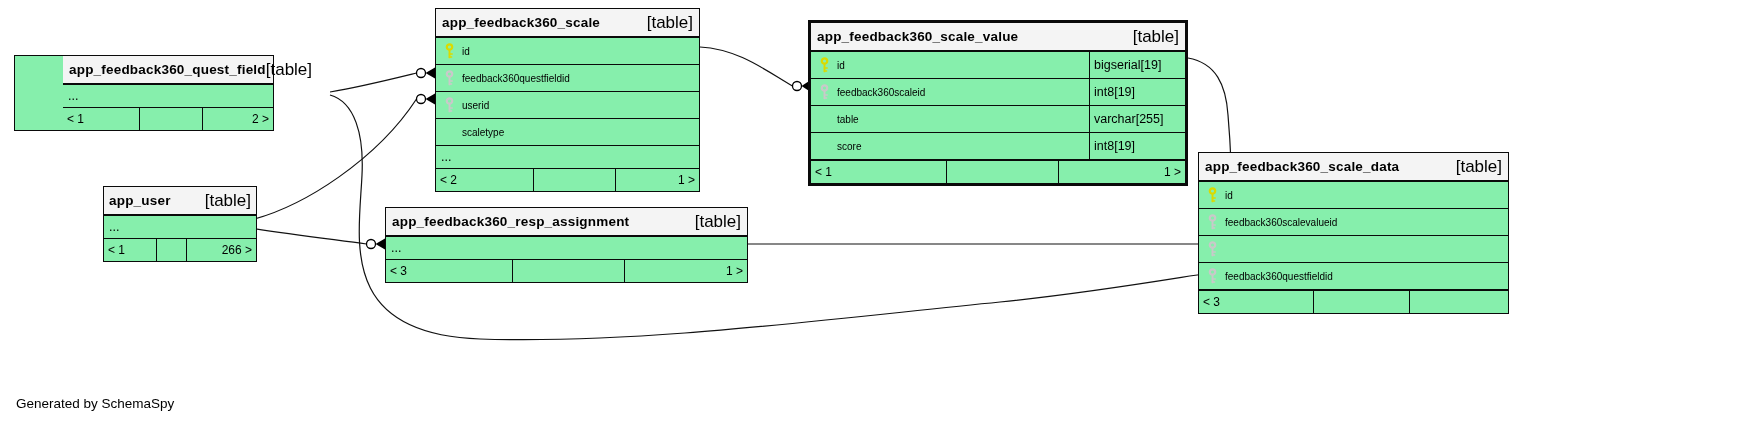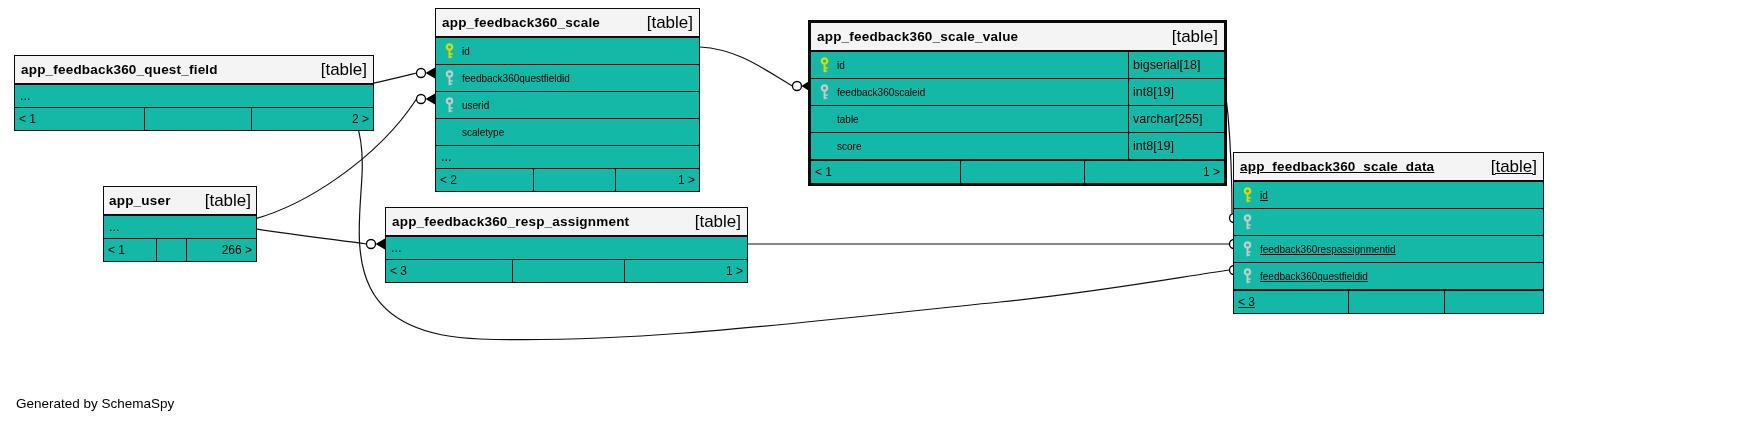--- a/index.html
+++ b/index.html
@@ -1,21 +1,21 @@
 <!DOCTYPE html>
 <html><head>
 <meta charset="utf-8">
 <style>
   html,body{margin:0;padding:0;}
   body{
     width:1756px;height:430px;position:relative;background:#ffffff;
     font-family:"Liberation Sans", sans-serif;color:#000;overflow:hidden;
   }
   #edges{position:absolute;left:0;top:0;z-index:0;pointer-events:none;}
-  .tbl{position:absolute;z-index:1;background:#14b8a6;border:1.6px solid #0a0a0a;box-sizing:border-box;}
+  .tbl{position:absolute;z-index:1;background:#86efac;border:1.6px solid #0a0a0a;box-sizing:border-box;}
   .tbl.emph{border-width:3px;}
   .tbl-h{display:flex;align-items:center;justify-content:space-between;
     height:27px;background:#f4f4f4;border-bottom:2px solid #0a0a0a;padding:0 6px;}
   .tbl.emph .tbl-h{border-bottom-width:2.5px;}
   .tname{font-weight:bold;font-size:13.5px;letter-spacing:.2px;}
   .ttag{font-size:17px;}
   .trow{display:flex;align-items:center;height:26px;border-bottom:1px solid #0a0a0a;}
   .tbl.emph .trow{border-bottom-width:1.6px;}
   .keyspace{width:26px;display:flex;align-items:center;justify-content:center;flex:0 0 26px;}
   .cname{font-size:10px;flex:1;white-space:nowrap;overflow:hidden;}
@@ -69,21 +69,21 @@
   <g>
     <circle cx="1234" cy="244" r="4.5" fill="#fff" stroke="#000" stroke-width="1.3"></circle>
     <polygon points="1238.5,244 1247,238.5 1247,249.5" fill="#000"></polygon>
   </g>
   <g>
     <circle cx="1234" cy="270" r="4.5" fill="#fff" stroke="#000" stroke-width="1.3"></circle>
     <polygon points="1238.5,270 1247,264.5 1247,275.5" fill="#000"></polygon>
   </g>
 </svg>
 
-<div class="tbl" style="left:14px;top:55px;width:360px;">
+<div class="tbl" style="left:14px;top:55px;width:260px;padding-left:48px;">
   <div class="tbl-h">
     <span class="tname">app_feedback360_quest_field</span>
     <span class="ttag">[table]</span>
   </div>
   <div class="trow ell">...</div>
   <div class="tfoot">
     <span class="fc fl" style="flex:0 0 36%;">&lt; 1</span>
     <span class="fc" style="flex:0 0 30%;"></span>
     <span class="fc fr" style="flex:1;">2 &gt;</span>
   </div>
@@ -138,38 +138,38 @@
     <span class="cname">scaletype</span>
   </div>
   <div class="trow ell">...</div>
   <div class="tfoot">
     <span class="fc fl" style="flex:0 0 37%;">&lt; 2</span>
     <span class="fc" style="flex:0 0 31%;"></span>
     <span class="fc fr" style="flex:1;">1 &gt;</span>
   </div>
 </div>
 
-<div class="tbl emph" style="left:808px;top:20px;width:419px;">
+<div class="tbl emph" style="left:808px;top:20px;width:380px;">
   <div class="tbl-h">
     <span class="tname">app_feedback360_scale_value</span>
     <span class="ttag">[table]</span>
   </div>
   <div class="trow">
     <span class="keyspace">
       <svg class="key" width="11" height="16" viewBox="0 0 11 16">
         <g fill="none" stroke-linecap="round" stroke="#dada00">
           <circle cx="5.5" cy="4" r="2.7" stroke-width="2.2"></circle>
           <line x1="5.5" y1="7" x2="5.5" y2="14.4" stroke-width="1.9"></line>
           <line x1="5.5" y1="11" x2="8.2" y2="11" stroke-width="1.5"></line>
           <line x1="5.5" y1="14" x2="7.6" y2="14" stroke-width="1.5"></line>
         </g>
       </svg>
     </span>
     <span class="cname">id</span>
-    <span class="ctype">bigserial[18]</span>
+    <span class="ctype">bigserial[19]</span>
   </div>
   <div class="trow">
     <span class="keyspace">
       <svg class="key" width="11" height="16" viewBox="0 0 11 16">
         <g fill="none" stroke-linecap="round" stroke="#c9c9c9">
           <circle cx="5.5" cy="4" r="2.7" stroke-width="2.2"></circle>
           <line x1="5.5" y1="7" x2="5.5" y2="14.4" stroke-width="1.9"></line>
           <line x1="5.5" y1="11" x2="8.2" y2="11" stroke-width="1.5"></line>
           <line x1="5.5" y1="14" x2="7.6" y2="14" stroke-width="1.5"></line>
         </g>
@@ -214,21 +214,21 @@
     <span class="ttag">[table]</span>
   </div>
   <div class="trow ell">...</div>
   <div class="tfoot">
     <span class="fc fl" style="flex:0 0 35%;">&lt; 3</span>
     <span class="fc" style="flex:0 0 31%;"></span>
     <span class="fc fr" style="flex:1;">1 &gt;</span>
   </div>
 </div>
 
-<div class="tbl" style="left:1233px;top:152px;width:311px;text-decoration:underline;">
+<div class="tbl" style="left:1198px;top:152px;width:311px;">
   <div class="tbl-h">
     <span class="tname">app_feedback360_scale_data</span>
     <span class="ttag">[table]</span>
   </div>
   <div class="trow">
     <span class="keyspace">
       <svg class="key" width="11" height="16" viewBox="0 0 11 16">
         <g fill="none" stroke-linecap="round" stroke="#dada00">
           <circle cx="5.5" cy="4" r="2.7" stroke-width="2.2"></circle>
           <line x1="5.5" y1="7" x2="5.5" y2="14.4" stroke-width="1.9"></line>
@@ -243,33 +243,33 @@
     <span class="keyspace">
       <svg class="key" width="11" height="16" viewBox="0 0 11 16">
         <g fill="none" stroke-linecap="round" stroke="#c9c9c9">
           <circle cx="5.5" cy="4" r="2.7" stroke-width="2.2"></circle>
           <line x1="5.5" y1="7" x2="5.5" y2="14.4" stroke-width="1.9"></line>
           <line x1="5.5" y1="11" x2="8.2" y2="11" stroke-width="1.5"></line>
           <line x1="5.5" y1="14" x2="7.6" y2="14" stroke-width="1.5"></line>
         </g>
       </svg>
     </span>
-  </div>
-  <div class="trow">
-    <span class="keyspace">
-      <svg class="key" width="11" height="16" viewBox="0 0 11 16">
-        <g fill="none" stroke-linecap="round" stroke="#c9c9c9">
-          <circle cx="5.5" cy="4" r="2.7" stroke-width="2.2"></circle>
-          <line x1="5.5" y1="7" x2="5.5" y2="14.4" stroke-width="1.9"></line>
-          <line x1="5.5" y1="11" x2="8.2" y2="11" stroke-width="1.5"></line>
-          <line x1="5.5" y1="14" x2="7.6" y2="14" stroke-width="1.5"></line>
-        </g>
-      </svg>
-    </span>
-    <span class="cname">feedback360respassignmentid</span>
+    <span class="cname">feedback360scalevalueid</span>
+  </div>
+  <div class="trow">
+    <span class="keyspace">
+      <svg class="key" width="11" height="16" viewBox="0 0 11 16">
+        <g fill="none" stroke-linecap="round" stroke="#c9c9c9">
+          <circle cx="5.5" cy="4" r="2.7" stroke-width="2.2"></circle>
+          <line x1="5.5" y1="7" x2="5.5" y2="14.4" stroke-width="1.9"></line>
+          <line x1="5.5" y1="11" x2="8.2" y2="11" stroke-width="1.5"></line>
+          <line x1="5.5" y1="14" x2="7.6" y2="14" stroke-width="1.5"></line>
+        </g>
+      </svg>
+    </span>
   </div>
   <div class="trow">
     <span class="keyspace">
       <svg class="key" width="11" height="16" viewBox="0 0 11 16">
         <g fill="none" stroke-linecap="round" stroke="#c9c9c9">
           <circle cx="5.5" cy="4" r="2.7" stroke-width="2.2"></circle>
           <line x1="5.5" y1="7" x2="5.5" y2="14.4" stroke-width="1.9"></line>
           <line x1="5.5" y1="11" x2="8.2" y2="11" stroke-width="1.5"></line>
           <line x1="5.5" y1="14" x2="7.6" y2="14" stroke-width="1.5"></line>
         </g>

